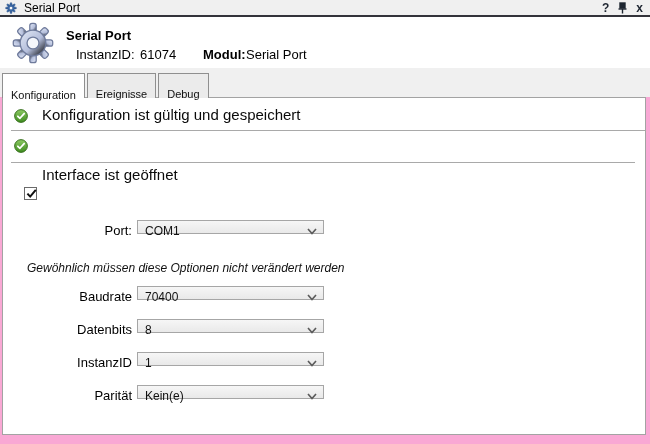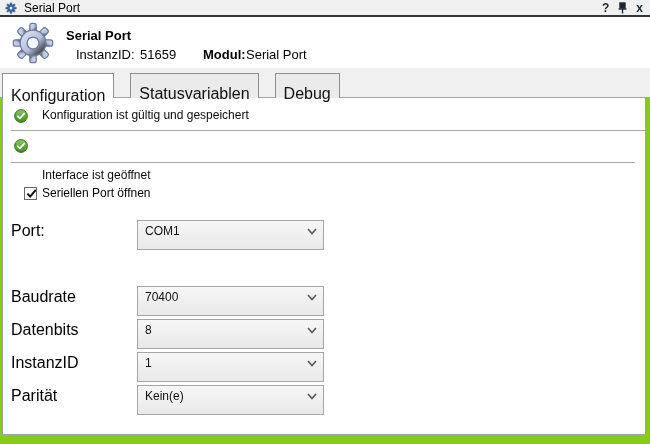--- a/index.html
+++ b/index.html
@@ -1,16 +1,16 @@
 <!DOCTYPE html>
 <html><head>
 <meta charset="utf-8">
 <style>
   html,body{margin:0;padding:0;background:#fff;}
-  .app{position:relative;width:650px;height:444px;background:#84cc16;
+  .app{position:relative;width:650px;height:444px;background:#f9a8d4;
        font-family:"Liberation Sans",sans-serif;color:#000;overflow:hidden;}
 
   
   .titlebar{position:absolute;top:0;left:0;width:100%;height:15px;
             background:#f0f0f0;border-bottom:2px solid #33333a;box-sizing:content-box;}
   .titlebar-gear{position:absolute;left:5px;top:2px;width:12px;height:12px;}
   .titlebar-title{position:absolute;left:24px;top:1px;font-size:12px;line-height:14px;}
   .titlebar-controls{position:absolute;right:7px;top:0;height:15px;display:flex;gap:9px;align-items:center;}
   .tb-btn{border:none;background:transparent;padding:0;margin:0;cursor:pointer;
           font-family:"Liberation Sans",sans-serif;font-size:12px;font-weight:bold;
@@ -23,39 +23,39 @@
   .header-title{position:absolute;left:66px;top:11px;font-size:13px;font-weight:bold;}
   .header-meta{position:absolute;left:0;top:30px;width:100%;height:16px;font-size:13px;}
   .m-instanz-label{position:absolute;left:76px;}
   .m-instanz-value{position:absolute;left:140px;}
   .m-modul-label{position:absolute;left:203px;font-weight:bold;}
   .m-modul-value{position:absolute;left:246px;}
 
   
   .tabband{position:absolute;top:68px;left:0;width:100%;height:29px;background:#f0f0f0;}
   .tabs{position:absolute;left:2px;top:77px;height:21px;display:flex;align-items:flex-end;z-index:3;}
-  .tab{box-sizing:border-box;height:18px;line-height:16px;padding:12px 8px;font-size:16px;
-       background:#ebebeb;border:1px solid #8f8f8f;border-bottom:none;margin-right:16px;
+  .tab{box-sizing:border-box;height:18px;line-height:16px;padding:12px 8px;font-size:11px;
+       background:#ebebeb;border:1px solid #8f8f8f;border-bottom:none;margin-right:2px;
        color:#111;cursor:pointer;white-space:nowrap;}
   .tab.active{height:21px;line-height:19px;background:#fff;}
 
   
   .panel{position:absolute;top:97px;left:2px;width:644px;height:338px;background:#fff;
          border:1px solid #a3a3a3;box-sizing:border-box;z-index:2;}
   .status-icon{position:absolute;left:11px;width:14px;height:14px;}
-  .status-text{position:absolute;left:39px;font-size:12px;line-height:16px;color:#0a0a0a;}
+  .status-text{position:absolute;left:39px;font-size:15px;line-height:16px;color:#0a0a0a;}
   .sep{position:absolute;left:8px;height:1px;background:#a9a9a9;}
 
   .checkbox{position:absolute;left:21px;top:89px;width:13px;height:13px;background:#fff;
             border:1px solid #6a6a6a;box-sizing:border-box;cursor:pointer;}
   .checkbox svg{position:absolute;left:0;top:-1px;}
   .checkbox-label{position:absolute;left:39px;top:88px;font-size:12px;line-height:15px;}
 
-  .field-label{position:absolute;left:8px;width:105px;font-size:16px;line-height:22px;}
-  .dropdown{position:absolute;left:134px;width:187px;height:30px;box-sizing:border-box;
+  .field-label{position:absolute;left:24px;width:105px;font-size:13px;line-height:22px;text-align:right;}
+  .dropdown{position:absolute;left:134px;width:187px;height:14px;box-sizing:border-box;
             border:1px solid #a6a6a6;background:linear-gradient(#f6f6f6,#e9e9e9);cursor:pointer;text-decoration:underline;}
   .dropdown-value{position:absolute;left:7px;top:0;font-size:12px;line-height:20px;color:#111;}
   .dropdown-arrow{position:absolute;right:6px;top:7px;width:10px;height:7px;}
 
   .note{position:absolute;left:24px;top:162px;font-size:12px;font-style:italic;line-height:16px;color:#111;}
 
   
   .row-status-1 .status-icon{top:11px;} .row-status-1 .status-text{top:9px;}
   .sep-1{top:32px;right:0;}
   .row-status-2 .status-icon{top:41px;} .row-status-2 .status-text{top:39px;margin-top:30px;}
@@ -129,30 +129,30 @@
           <rect x="20.5" y="2.5" width="7" height="10" rx="2.5" transform="rotate(270 24 24)"></rect>
           <rect x="20.5" y="2.5" width="7" height="10" rx="2.5" transform="rotate(315 24 24)"></rect>
           <circle cx="24" cy="24" r="14"></circle>
         </g>
         <circle cx="24" cy="24" r="6.5" fill="#f4f6fb"></circle>
       </g>
     </svg>
     <div class="header-title">Serial Port</div>
     <div class="header-meta">
       <span class="m-instanz-label">InstanzID:</span>
-      <span class="m-instanz-value">51659</span>
+      <span class="m-instanz-value">61074</span>
       <span class="m-modul-label">Modul:</span>
       <span class="m-modul-value">Serial Port</span>
     </div>
   </div>
 
   <div class="tabband"></div>
   <div class="tabs">
     <div class="tab active">Konfiguration</div>
-    <div class="tab">Statusvariablen</div>
+    <div class="tab">Ereignisse</div>
     <div class="tab">Debug</div>
   </div>
 
   <div class="panel">
 
     <div class="row-status-1">
       <svg class="status-icon" viewBox="0 0 16 16">
         <defs>
           <linearGradient id="okGrad1" x1="0" y1="0" x2="0" y2="1">
             <stop offset="0" stop-color="#8cc963"></stop>
@@ -179,32 +179,32 @@
       </svg>
       <span class="status-text">Interface ist geöffnet</span>
     </div>
     <div class="sep sep-2"></div>
 
     <div class="checkbox">
       <svg width="13" height="13" viewBox="0 0 13 13">
         <path d="M2.4 6.6 L5.2 9.6 L10.8 2.8" fill="none" stroke="#111" stroke-width="2"></path>
       </svg>
     </div>
-    <span class="checkbox-label">Seriellen Port öffnen</span>
 
     <div class="row-port">
       <span class="field-label">Port:</span>
       <div class="dropdown">
         <span class="dropdown-value">COM1</span>
         <svg class="dropdown-arrow" viewBox="0 0 10 7">
           <path d="M1 1 L5 5.6 L9 1" fill="none" stroke="#5a5a5a" stroke-width="1.6"></path>
         </svg>
       </div>
     </div>
 
+    <span class="note">Gewöhnlich müssen diese Optionen nicht verändert werden</span>
 
     <div class="row-baudrate">
       <span class="field-label">Baudrate</span>
       <div class="dropdown">
         <span class="dropdown-value">70400</span>
         <svg class="dropdown-arrow" viewBox="0 0 10 7">
           <path d="M1 1 L5 5.6 L9 1" fill="none" stroke="#5a5a5a" stroke-width="1.6"></path>
         </svg>
       </div>
     </div>

